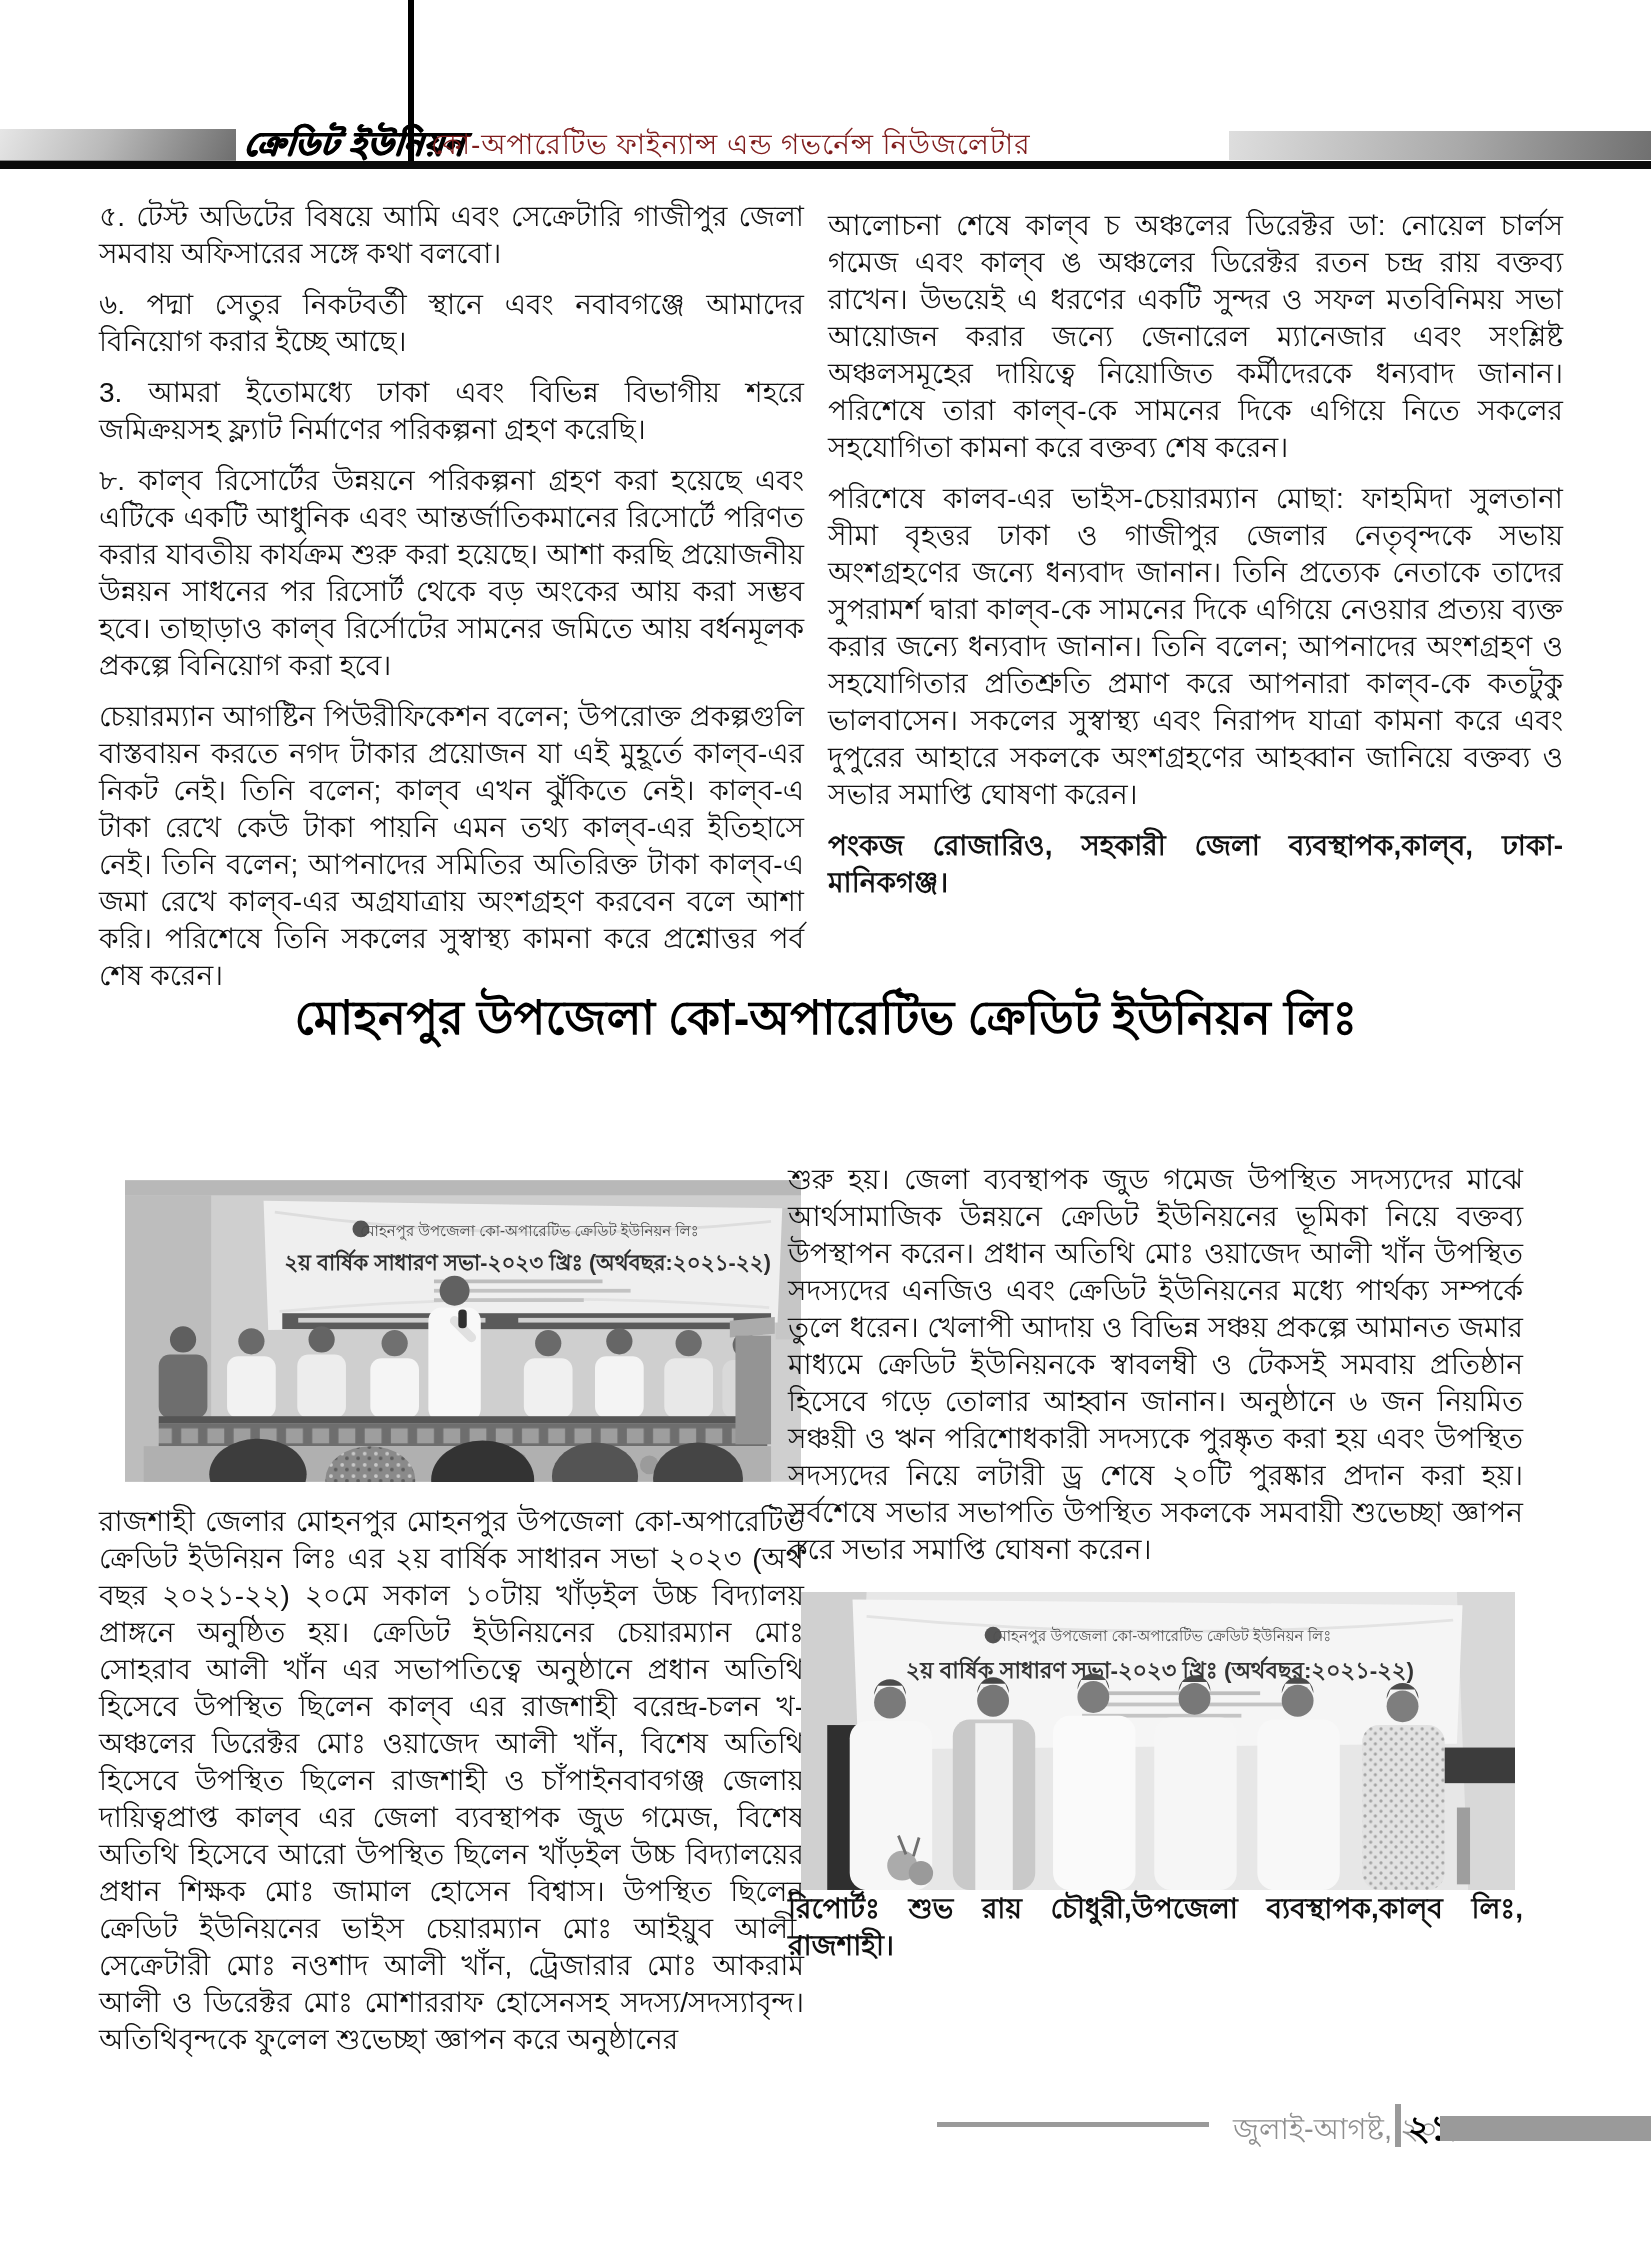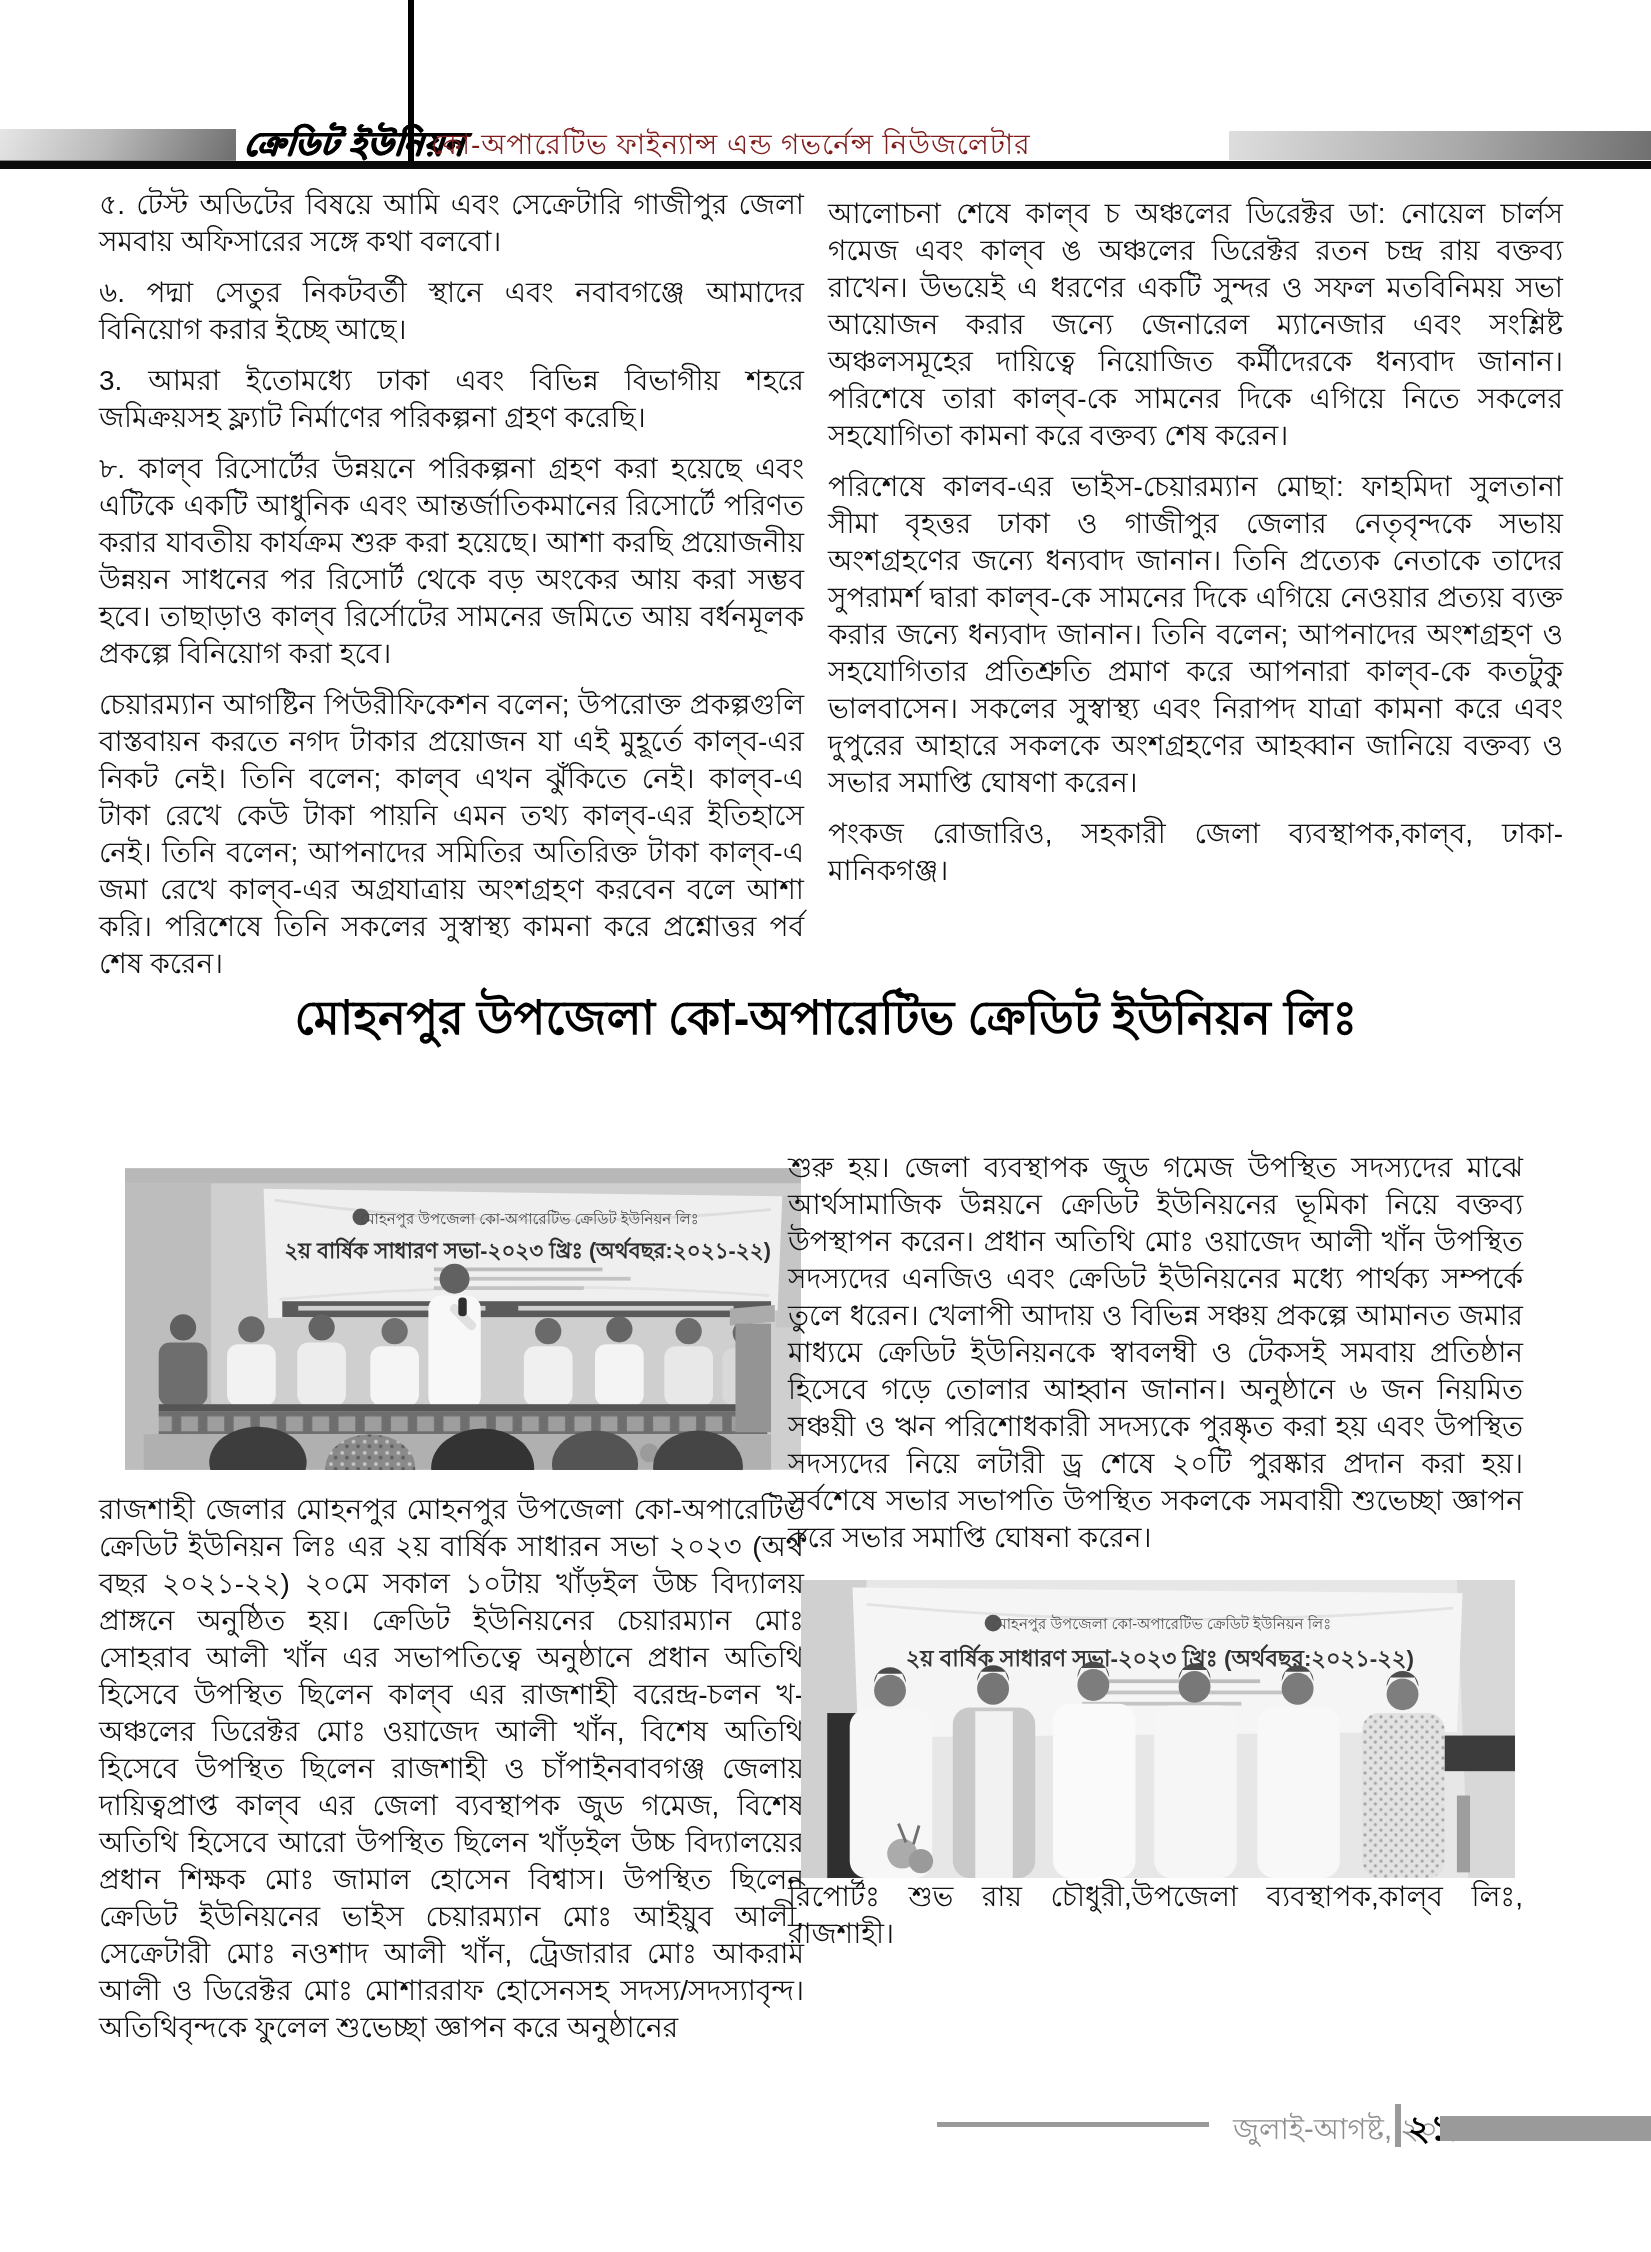--- a/index.html
+++ b/index.html
@@ -12,25 +12,25 @@
   .grad-right{position:absolute;left:1229px;top:131px;width:423px;height:29px;
               background:linear-gradient(100deg,#dedede 0%,#a9a9a9 55%,#707070 100%);}
   .masthead-title{position:absolute;left:244px;top:118px;font-size:33px;font-weight:900;
                   font-style:italic;letter-spacing:0.9px;color:#000;
                   text-shadow:0.9px 0 #000,-0.9px 0 #000,0 0.9px #000;transform:skewX(-5deg);}
   .spine{position:absolute;left:408px;top:0;width:5.6px;height:163px;background:#000;}
   .masthead-sub{position:absolute;left:431px;top:123px;font-size:28px;color:#7f1d1d;
                 letter-spacing:0.9px;white-space:nowrap;}
   .rule{position:absolute;left:0;top:161px;width:1652px;height:8.4px;background:#0b0b0b;}
   
-  .col{position:absolute;font-size:28px;line-height:37px;text-align:justify;}
+  .col{position:absolute;font-size:28px;line-height:37px;text-align:justify;margin-top:12px;}
   .col p{margin:0 0 14px 0;}
   .col-tl{left:99px;top:186px;width:705px;}
   .col-tr{left:828px;top:195px;width:735px;}
-  .bold{font-weight:normal;}
+  .bold{font-weight:bold;}
   .heading{position:absolute;left:0;top:982px;width:1652px;text-align:center;
            font-weight:900;font-size:47px;line-height:71px;color:#000;}
   .col-bl{left:99px;top:1168px;width:705px;}
   .col-br{left:788px;top:1149px;width:735px;}
   .photo1{display:block;width:676px;height:302px;margin:0 0 20.6px 26px;}
   .photo2{display:block;width:714px;height:298px;margin:24px 0 0 13px;}
   .report{margin-top:47px;}
   
   .foot-line{position:absolute;left:937px;top:2122px;width:272px;height:4.7px;background:#9a9a9a;}
   .foot-issue{position:absolute;left:1233px;top:2106px;font-size:29px;color:#8f8f8f;}

